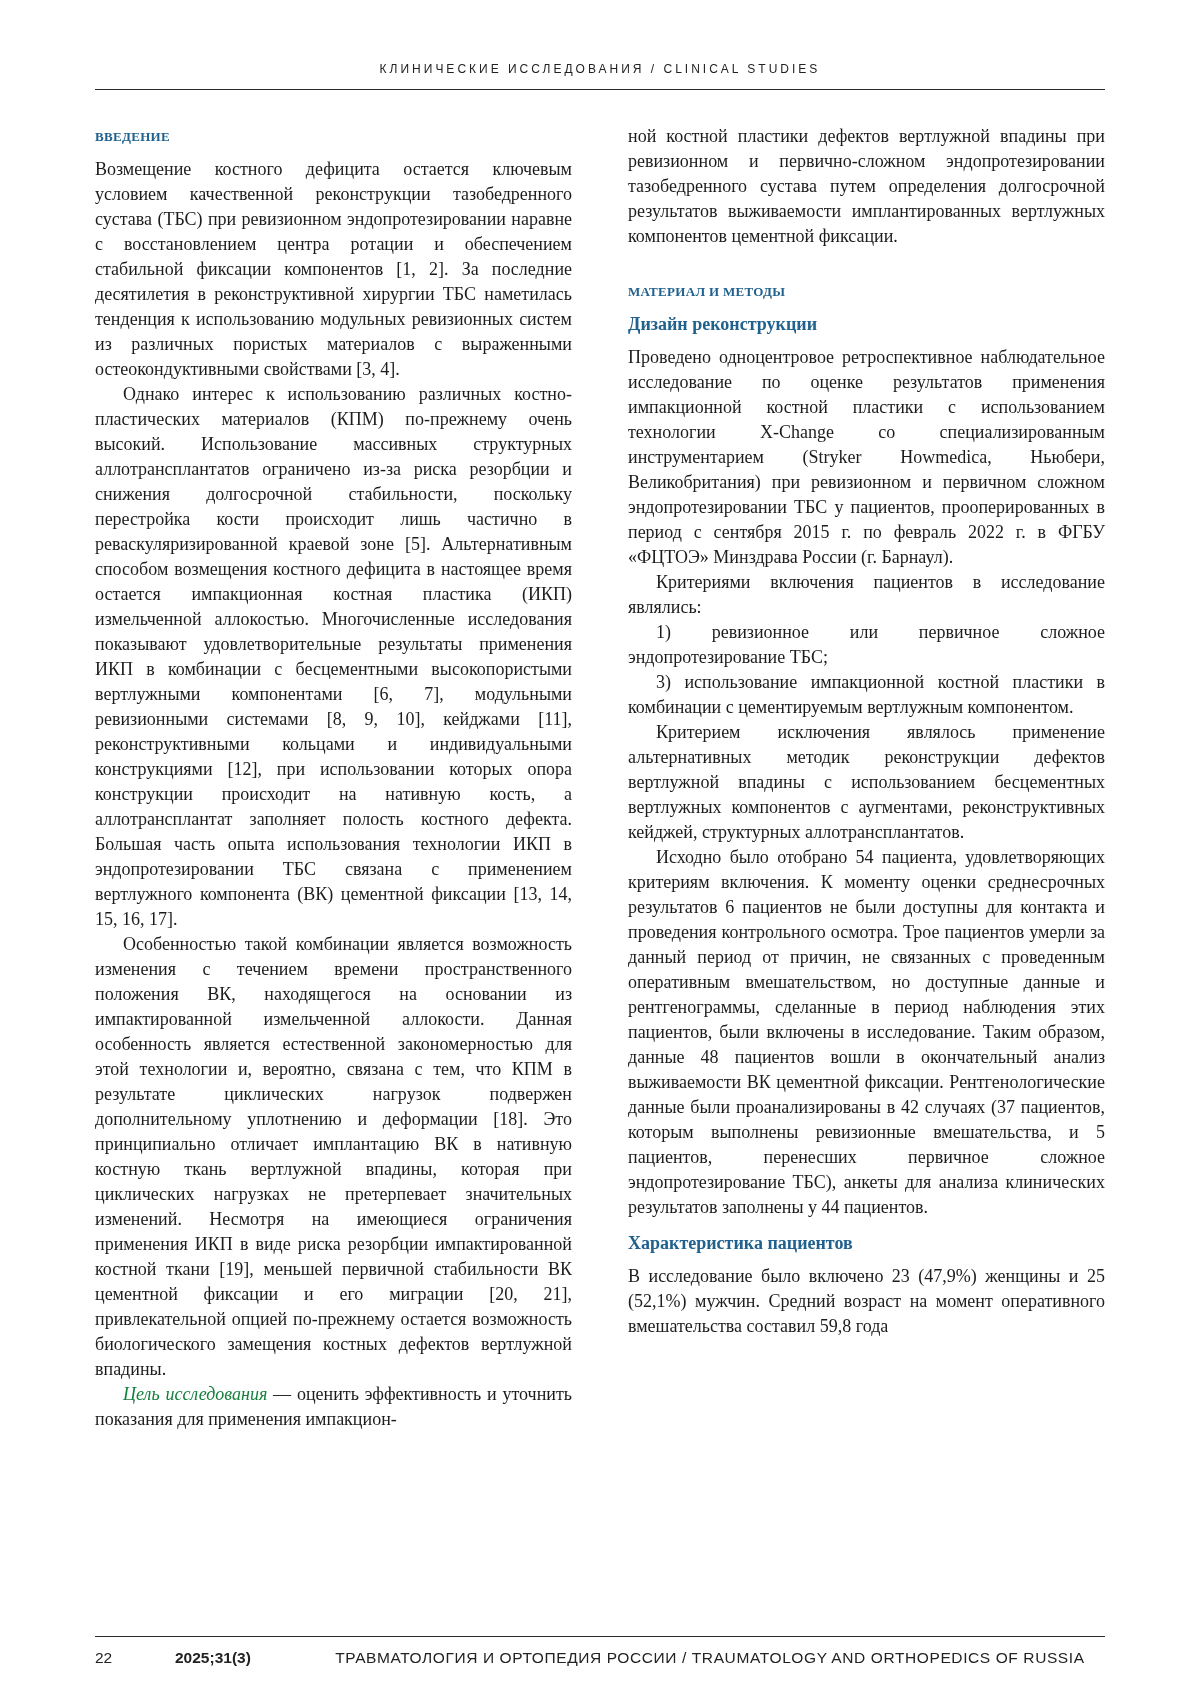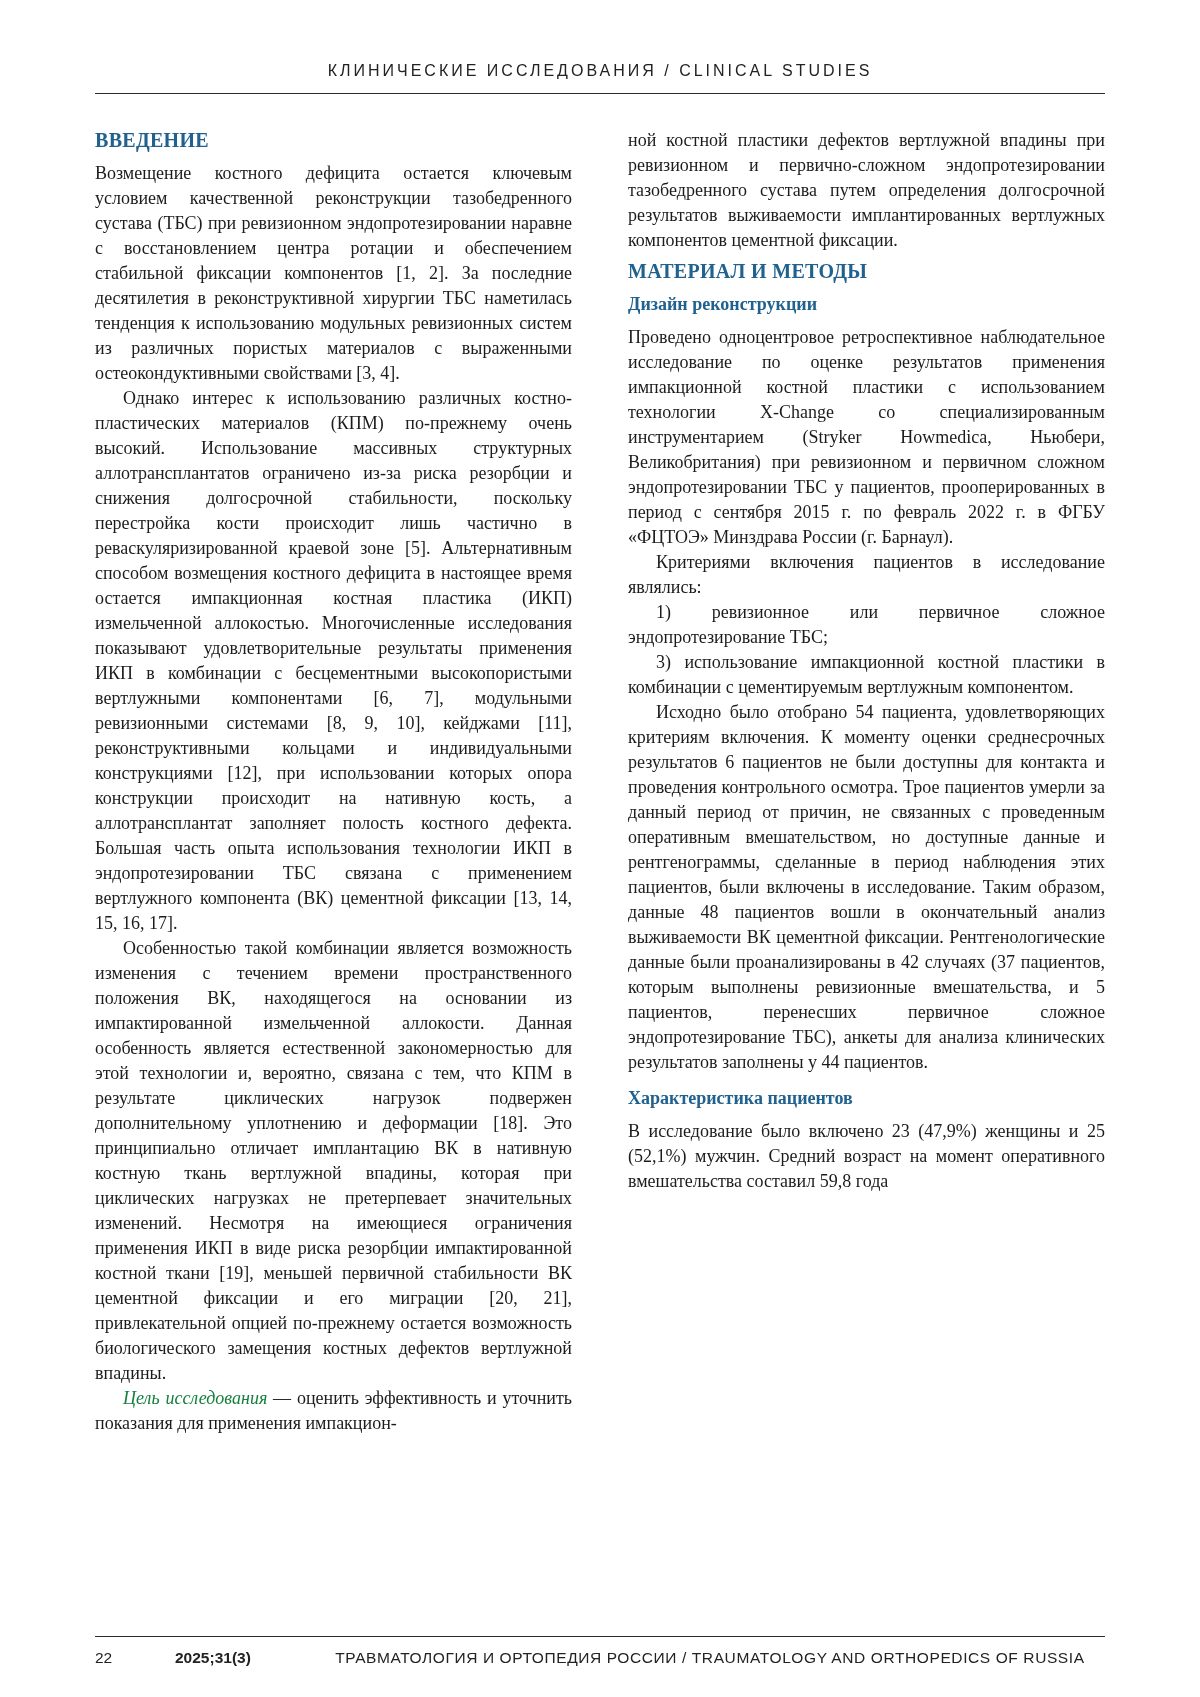--- a/index.html
+++ b/index.html
@@ -21,21 +21,21 @@
     width: 1010px;
     margin: 0 auto;
   }
   
   .page-header {
     padding-top: 62px;
   }
   .running-title {
     text-align: center;
     font-family: "Liberation Sans", "DejaVu Sans", sans-serif;
-    font-size: 16px;
+    font-size: 12px;
     letter-spacing: 3px;
     color: #222222;
   }
   .header-rule {
     margin-top: 13px;
     border-bottom: 1.6px solid #2a2a2a;
     height: 0;
   }
   
   .content {
@@ -53,29 +53,29 @@
   }
   .col p {
     margin: 0;
     text-indent: 28px;
   }
   .col p.noindent {
     text-indent: 0;
   }
   .section-heading {
     margin: 0 0 8px 0;
-    font-size: 20px;
+    font-size: 13px;
     font-weight: bold;
     color: #20618e;
     letter-spacing: 0.3px;
     text-align: left;
     text-indent: 0;
   }
   .section-heading.mt {
-    margin-top: 6px;
+    margin-top: 30px;
   }
   .subsection-heading {
     margin: 0 0 8px 0;
     font-size: 18px;
     font-weight: bold;
     color: #20618e;
     text-align: left;
   }
   .subsection-heading.mt {
     margin-top: 11px;
@@ -143,20 +143,21 @@
         <p class="noindent">ной костной пластики дефектов вертлужной впадины при ревизионном и первично-сложном эндопротезировании тазобедренного сустава путем определения долгосрочной результатов выживаемости имплантированных вертлужных компонентов цементной фиксации.</p>
 
         <h2 class="section-heading mt">МАТЕРИАЛ И МЕТОДЫ</h2>
 
         <h3 class="subsection-heading">Дизайн реконструкции</h3>
 
         <p class="noindent">Проведено одноцентровое ретроспективное наблюдательное исследование по оценке результатов применения импакционной костной пластики с использованием технологии X-Change со специализированным инструментарием (Stryker Howmedica, Ньюбери, Великобритания) при ревизионном и первичном сложном эндопротезировании ТБС у пациентов, прооперированных в период с сентября 2015 г. по февраль 2022 г. в ФГБУ «ФЦТОЭ» Минздрава России (г. Барнаул).</p>
         <p>Критериями включения пациентов в исследование являлись:</p>
         <p>1) ревизионное или первичное сложное эндопротезирование ТБС;</p>
         <p>3) использование импакционной костной пластики в комбинации с цементируемым вертлужным компонентом.</p>
+        <p>Критерием исключения являлось применение альтернативных методик реконструкции дефектов вертлужной впадины с использованием бесцементных вертлужных компонентов с аугментами, реконструктивных кейджей, структурных аллотрансплантатов.</p>
         <p>Исходно было отобрано 54 пациента, удовлетворяющих критериям включения. К моменту оценки среднесрочных результатов 6 пациентов не были доступны для контакта и проведения контрольного осмотра. Трое пациентов умерли за данный период от причин, не связанных с проведенным оперативным вмешательством, но доступные данные и рентгенограммы, сделанные в период наблюдения этих пациентов, были включены в исследование. Таким образом, данные 48 пациентов вошли в окончательный анализ выживаемости ВК цементной фиксации. Рентгенологические данные были проанализированы в 42 случаях (37 пациентов, которым выполнены ревизионные вмешательства, и 5 пациентов, перенесших первичное сложное эндопротезирование ТБС), анкеты для анализа клинических результатов заполнены у 44 пациентов.</p>
 
         <h3 class="subsection-heading mt">Характеристика пациентов</h3>
 
         <p class="noindent">В исследование было включено 23 (47,9%) женщины и 25 (52,1%) мужчин. Средний возраст на момент оперативного вмешательства составил 59,8 года</p>
       </section>
 
     </main>
   </div>
 

